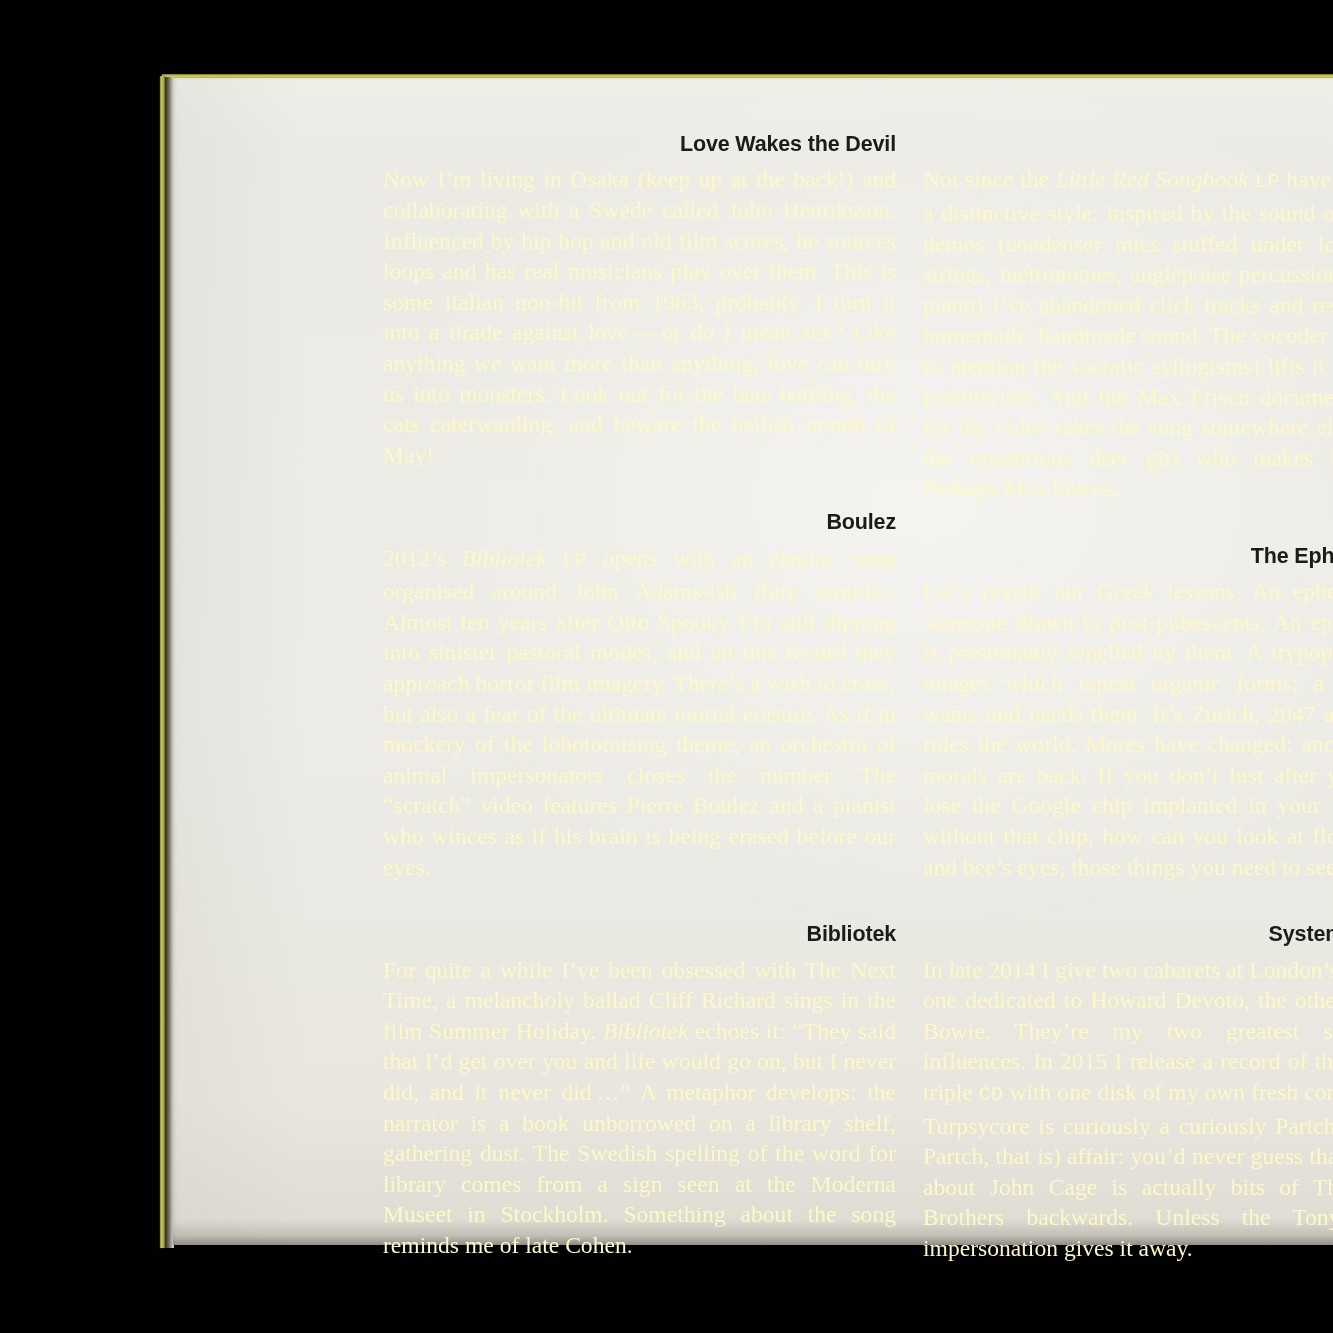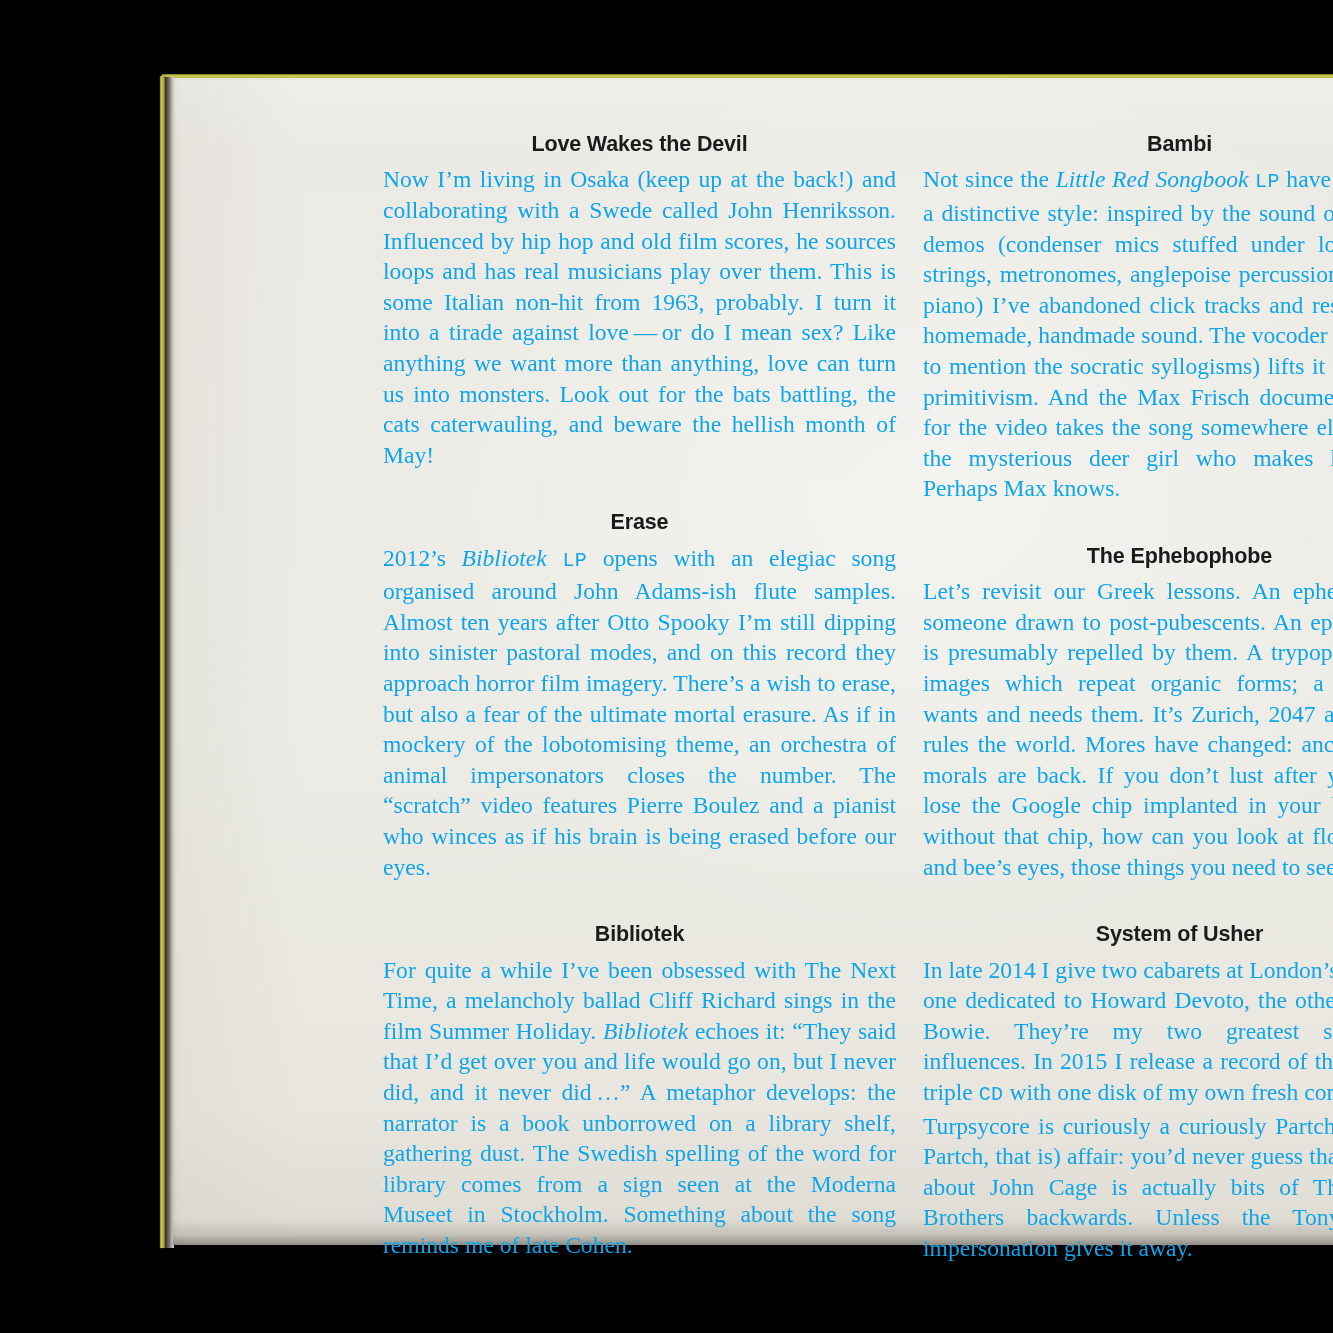--- a/index.html
+++ b/index.html
@@ -113,31 +113,31 @@
   .section {
     margin-bottom: 40px;
   }
   .section:last-child { margin-bottom: 0; }
 
   .heading {
     font-family: "Liberation Sans", "DejaVu Sans", sans-serif;
     font-weight: bold;
     font-size: 21.5px;
     line-height: 1.18;
-    text-align: center;
+    text-align: right;
     color: #1b1b1b;
     letter-spacing: -0.15px;
     margin: 0 0 7px 0;
   }
 
   .body-text {
     font-family: "Liberation Serif", "DejaVu Serif", serif;
     font-size: 23.6px;
     line-height: 30.6px;
-    color: #0ea5e9;
+    color: #fef9c3;
     text-align: justify;
     text-justify: inter-word;
     margin: 0;
     hyphens: auto;
     -webkit-hyphens: auto;
   }
 
   .body-text i, .body-text em {
     font-style: italic;
     font-family: Liberation Serif, serif;
@@ -168,21 +168,21 @@
   <div id="content">
 
     <div class="column">
 
       <div class="section">
         <h2 class="heading">Love Wakes the Devil</h2>
         <p class="body-text"><span>Now I’m living in Osaka (keep up at the back!) and collaborating with a Swede called John Henriksson. Influenced by hip hop and old film scores, he sources loops and has real musicians play over them. This is some Italian non-hit from 1963, probably. I turn it into a tirade against love — or do I mean sex? Like anything we want more than anything, love can turn us into monsters. Look out for the bats battling, the cats caterwauling, and beware the hellish month of May!</span></p>
       </div>
 
       <div class="section">
-        <h2 class="heading">Erase</h2>
+        <h2 class="heading">Boulez</h2>
         <p class="body-text"><span>2012’s </span><i>Bibliotek</i><span> </span><span class="sc">LP</span><span> opens with an elegiac song organised around John Adams-ish flute samples. Almost ten years after Otto Spooky I’m still dipping into sinister pastoral modes, and on this record they approach horror film imagery. There’s a wish to erase, but also a fear of the ultimate mortal erasure. As if in mockery of the lobotomising theme, an orchestra of animal impersonators closes the number. The “scratch” video features Pierre Boulez and a pianist who winces as if his brain is being erased before our eyes.</span></p>
       </div>
 
       <div class="section">
         <h2 class="heading">Bibliotek</h2>
         <p class="body-text"><span>For quite a while I’ve been obsessed with The Next Time, a melancholy ballad Cliff Richard sings in the film Summer Holiday. </span><i>Bibliotek</i><span> echoes it: “They said that I’d get over you and life would go on, but I never did, and it never did …” A metaphor develops: the narrator is a book unborrowed on a library shelf, gathering dust. The Swedish spelling of the word for library comes from a sign seen at the Moderna Museet in Stockholm. Something about the song reminds me of late Cohen.</span></p>
       </div>
 
     </div>
 

